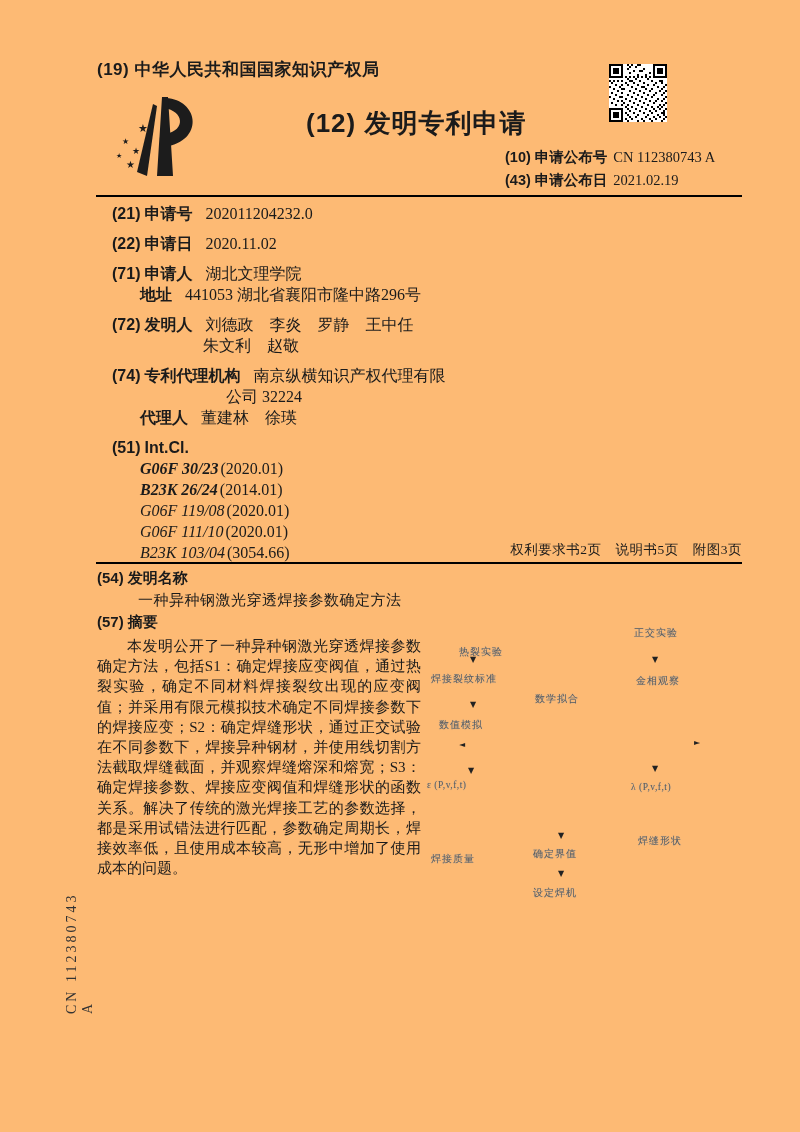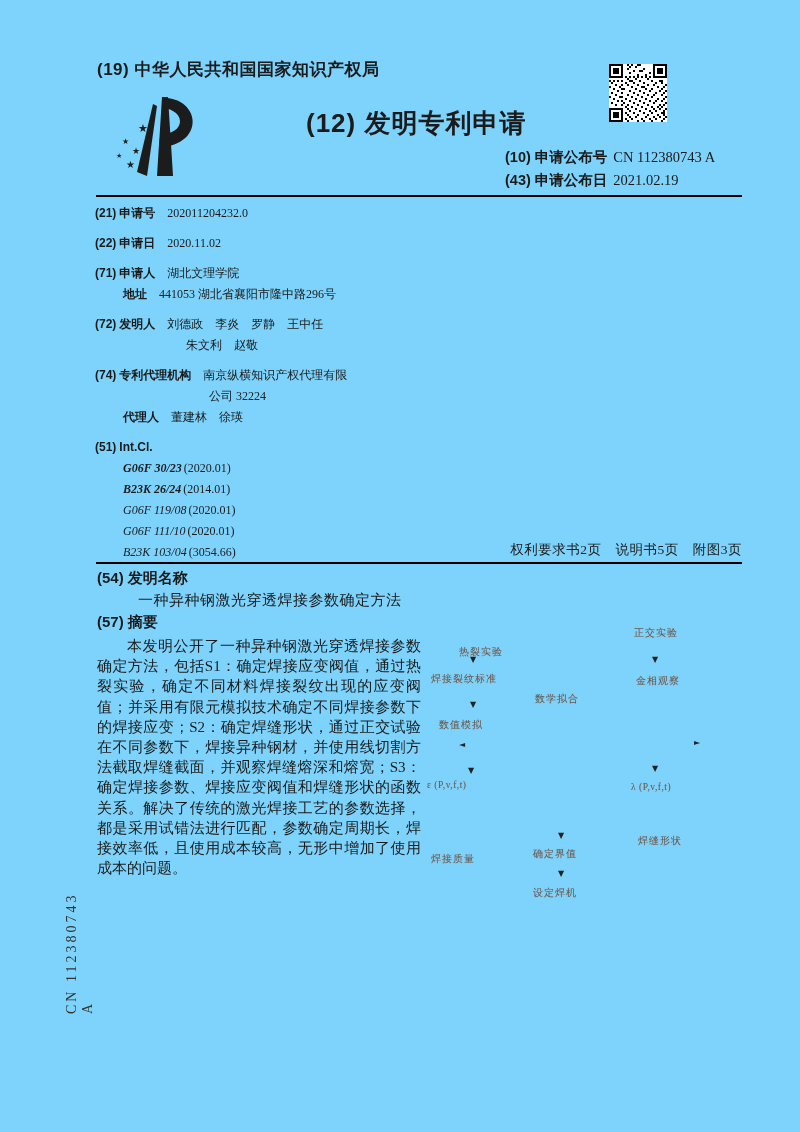--- a/index.html
+++ b/index.html
@@ -1,31 +1,31 @@
 <!DOCTYPE html>
 <html><head>
 <meta charset="utf-8">
 <style>
   html,body{margin:0;padding:0;background:#e8e8e8;}
-  .page{position:relative;width:800px;height:1132px;background:#7dd3fc;overflow:hidden;
+  .page{position:relative;width:800px;height:1132px;background:#fdba74;overflow:hidden;
         font-family:"Liberation Serif","DejaVu Serif",serif;color:#1b1b1b;}
   .abs{position:absolute;}
   .b{font-weight:bold;font-family:"Liberation Sans","DejaVu Sans",sans-serif;}
   
   .office{left:97px;top:58px;font-size:17px;letter-spacing:0.5px;}
   .doctype{left:306px;top:106px;font-size:26px;letter-spacing:1px;}
   .qr{left:607px;top:64px;width:62px;height:58px;}
   .logo{left:110px;top:92px;width:112px;height:98px;}
   .pubblock{left:505px;top:146px;font-size:14.5px;line-height:23px;white-space:nowrap;}
   .pubblock .v{font-family:"Liberation Serif","DejaVu Serif",serif;font-weight:normal;margin-left:6px;}
   .rule{left:96px;width:646px;height:2px;background:#000;}
   .rule1{top:195px;}
   .rule2{top:562px;}
   
-  .fields{left:95px;top:203px;width:340px;font-size:12px;line-height:21px;}
+  .fields{left:112px;top:203px;width:340px;font-size:16px;line-height:21px;}
   .fg{margin-bottom:9px;}
   .fg .v{margin-left:9px;}
   .ind28{padding-left:28px;}
   .ind91{padding-left:91px;}
   .ind114{padding-left:114px;}
   .icl{padding-left:28px;font-style:italic;}
   .icl .date{font-style:normal;margin-left:2px;}
   .icl.strong .code{font-weight:bold;}
   .pagesinfo{right:58px;top:541px;font-size:13.5px;letter-spacing:0.5px;}
   

